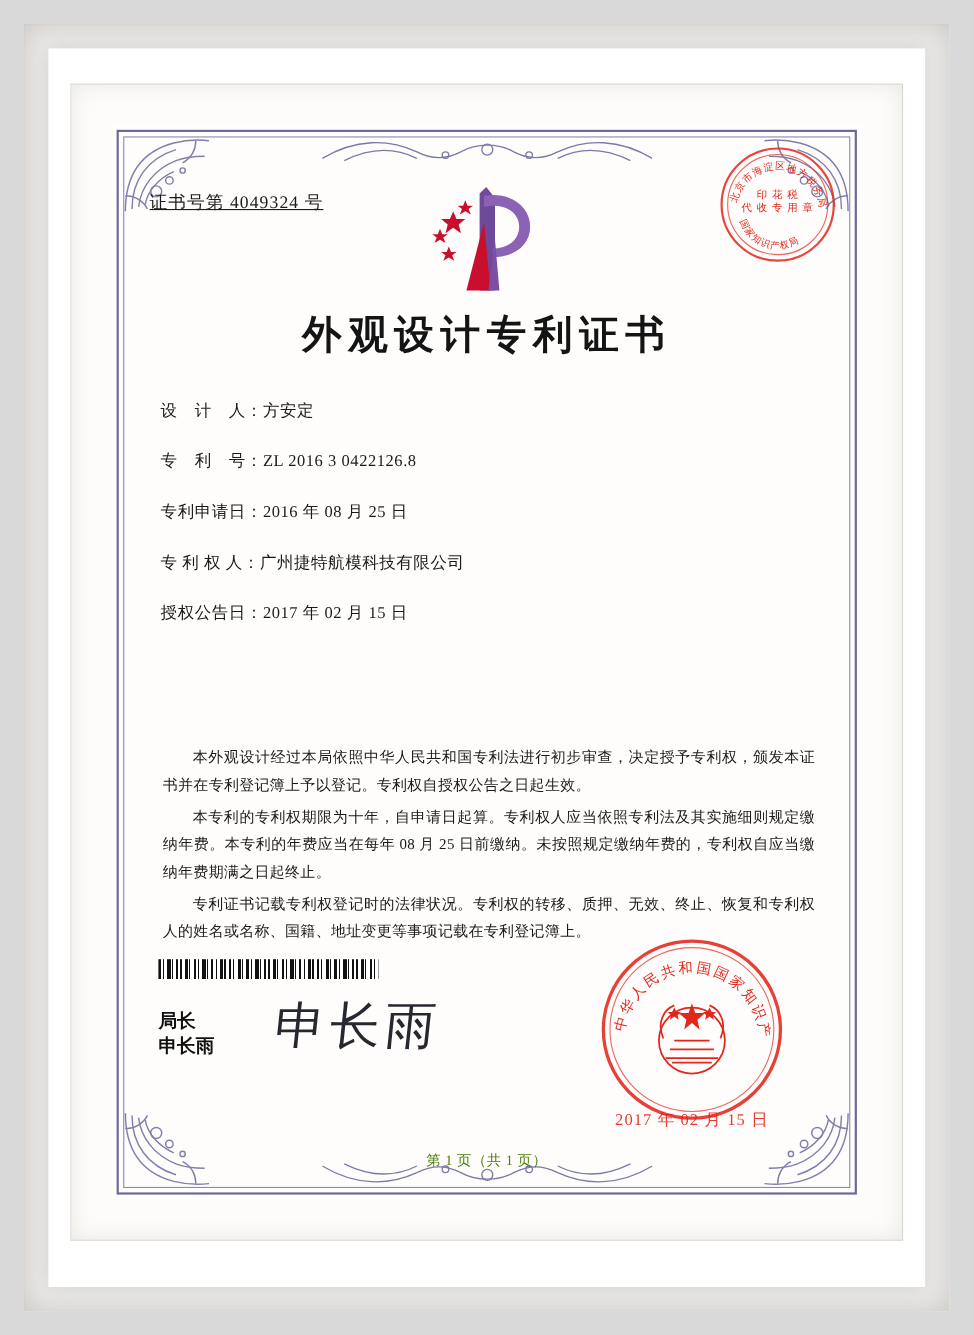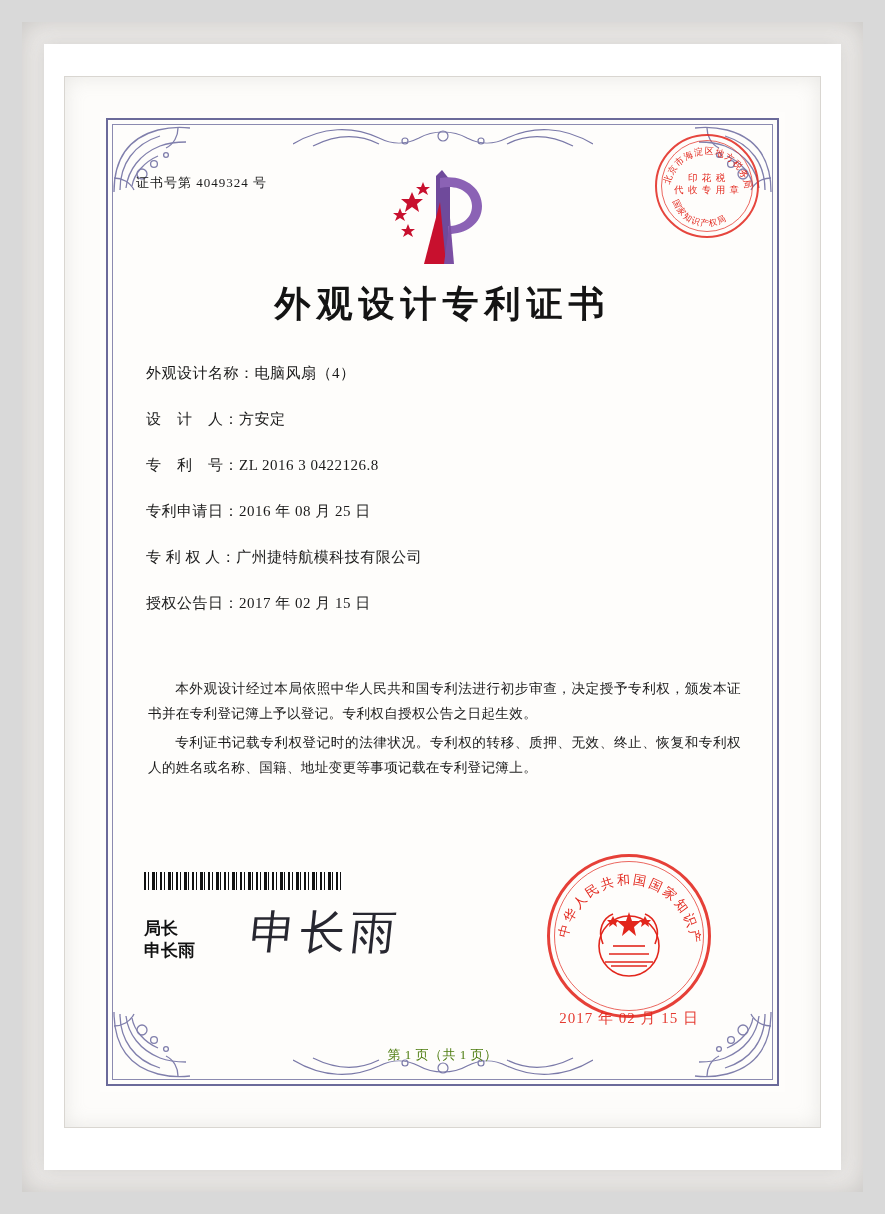--- a/index.html
+++ b/index.html
@@ -102,24 +102,25 @@
     top: 56px;
     width: 130px;
     height: 98px;
   }
 
   
   .serial {
     position: absolute;
     left: 36px;
     top: 62px;
-    font-size: 13px;
+    font-size: 16px;
     color: #1a1a1a;
     letter-spacing: 1px;
     font-family: "Liberation Serif", "DejaVu Serif", serif;
+    text-decoration: underline;
   }
 
   
   .stamp-tr {
     position: absolute;
     right: 26px;
     top: 22px;
     width: 104px;
     height: 104px;
   }
@@ -413,41 +414,39 @@
       <div class="center-lines">
         <div>印 花 税</div>
         <div>代 收 专 用 章</div>
       </div>
     </div>
 
     <div class="title">外观设计专利证书</div>
 
     <div class="fields">
       <div class="field">
-        <span class="lbl">外观设计名称：</span><span class="val">电脑风扇（4）</span>
-      </div>
-      <div class="field">
         <span class="lbl">设　计　人：</span><span class="val">方安定</span>
       </div>
       <div class="field">
         <span class="lbl">专　利　号：</span><span class="val">ZL 2016 3 0422126.8</span>
       </div>
       <div class="field">
         <span class="lbl">专利申请日：</span><span class="val">2016 年 08 月 25 日</span>
       </div>
       <div class="field">
         <span class="lbl">专 利 权 人：</span><span class="val">广州捷特航模科技有限公司</span>
       </div>
       <div class="field">
         <span class="lbl">授权公告日：</span><span class="val">2017 年 02 月 15 日</span>
       </div>
     </div>
 
     <div class="paras">
       <p>本外观设计经过本局依照中华人民共和国专利法进行初步审查，决定授予专利权，颁发本证书并在专利登记簿上予以登记。专利权自授权公告之日起生效。</p>
+      <p>本专利的专利权期限为十年，自申请日起算。专利权人应当依照专利法及其实施细则规定缴纳年费。本专利的年费应当在每年 08 月 25 日前缴纳。未按照规定缴纳年费的，专利权自应当缴纳年费期满之日起终止。</p>
       <p>专利证书记载专利权登记时的法律状况。专利权的转移、质押、无效、终止、恢复和专利权人的姓名或名称、国籍、地址变更等事项记载在专利登记簿上。</p>
     </div>
 
     <div class="barcode"></div>
 
     <div class="sig-block">
       <div>局长</div>
       <div>申长雨</div>
     </div>
     <div class="signature">申长雨</div>

